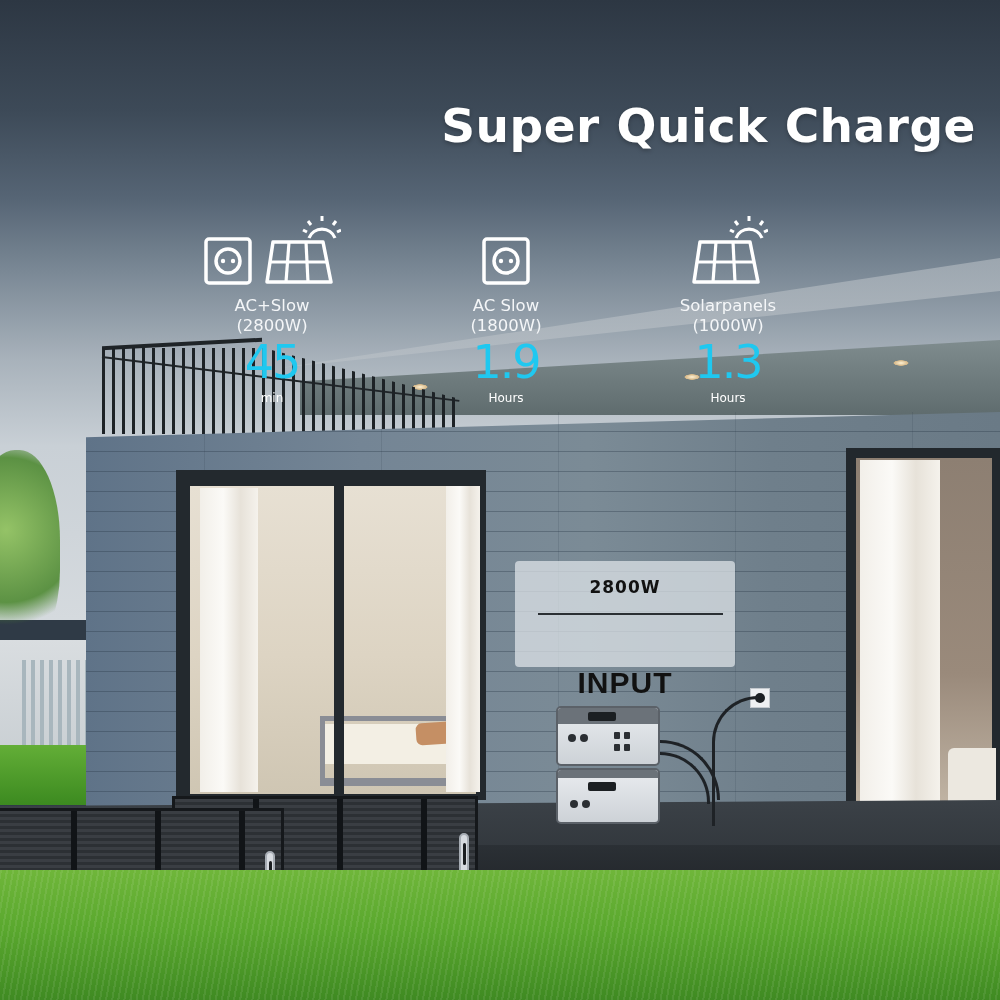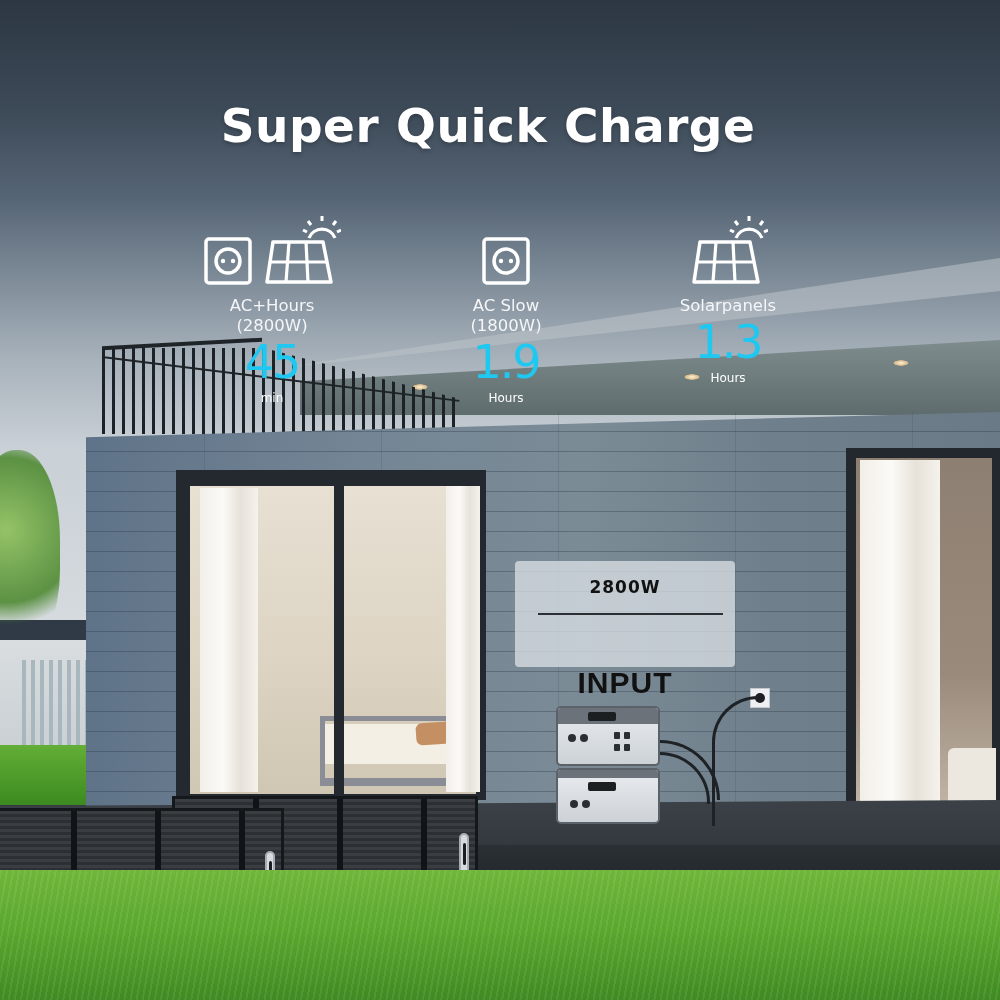--- a/index.html
+++ b/index.html
@@ -97,21 +97,21 @@
   .unit .band { position: absolute; left: 0; right: 0; top: 0; height: 16px; background: #6b7279; border-radius: 3px 3px 0 0; }
   .unit .screen { position: absolute; left: 30px; top: 4px; width: 28px; height: 9px; background: #1b1f22; border-radius: 2px; }
   .unit .port { position: absolute; width: 8px; height: 8px; border-radius: 50%; background: #2b2f33; }
   .unit .sq { position: absolute; width: 6px; height: 7px; background: #2b2f33; border-radius: 1px; }
   .cable { position: absolute; border: 3px solid #1e2226; border-left: none; border-bottom: none; border-radius: 0 60px 0 0; }
   .outlet { position: absolute; left: 750px; top: 688px; width: 20px; height: 20px; background: #eef0f2; border: 1px solid #c3c8cd; }
   .outlet::after { content: ""; position: absolute; left: 4px; top: 4px; width: 10px; height: 10px; border-radius: 50%; background: #1c2024; }
 
   
   .title {
-    position: absolute; left: 0; top: 98px; width: 976px; text-align: center;
+    position: absolute; left: 0; top: 98px; width: 976px; text-align: right;
     font-family: "DejaVu Sans", sans-serif; font-weight: 700; font-size: 47px; color: #ffffff; letter-spacing: 0.5px;
     text-shadow: 0 2px 4px rgba(0,0,0,.25);
   }
   .stat { position: absolute; top: 210px; width: 220px; text-align: center; color: #fff; }
   .stat .icons { height: 76px; display: flex; justify-content: center; align-items: flex-end; gap: 8px; }
   .stat .label { margin-top: 10px; font-family: "DejaVu Sans", sans-serif; font-size: 16.5px; line-height: 20px; color: #f4f6f8; }
   .stat .value { margin-top: 2px; font-family: "DejaVu Sans", sans-serif; font-weight: 400; font-size: 46px; line-height: 48px; color: var(--accent); letter-spacing: -2px; }
   .stat .unit-label { margin-top: 2px; font-family: "DejaVu Sans", sans-serif; font-size: 12px; line-height: 20px; color: #ffffff; }
 
   .input-badge {
@@ -220,21 +220,21 @@
       <line x1="45" y1="30" x2="47" y2="70" stroke="#fff" stroke-width="3.2"></line>
       <path d="M48 26 A14 14 0 0 1 74 26" fill="none" stroke="#fff" stroke-width="3.2"></path>
       <line x1="61" y1="4" x2="61" y2="9" stroke="#fff" stroke-width="3"></line>
       <line x1="47" y1="9" x2="50" y2="13" stroke="#fff" stroke-width="3"></line>
       <line x1="75" y1="9" x2="72" y2="13" stroke="#fff" stroke-width="3"></line>
       <line x1="42" y1="18" x2="46" y2="20" stroke="#fff" stroke-width="3"></line>
       <line x1="80" y1="18" x2="76" y2="20" stroke="#fff" stroke-width="3"></line>
     </svg>
   </div>
   <div class="label">
-    <div>AC+Hours</div>
+    <div>AC+Slow</div>
     <div>(2800W)</div>
   </div>
   <div class="value">45</div>
   <div class="unit-label">min</div>
 </div>
 
 <div class="stat" style="left:396px; --accent:#1fc8f0;">
   <div class="icons">
     <svg width="50" height="50" viewBox="0 0 50 50">
       <rect x="3" y="3" width="44" height="44" rx="3" fill="none" stroke="#fff" stroke-width="3.5"></rect>
@@ -261,20 +261,21 @@
       <path d="M48 26 A14 14 0 0 1 74 26" fill="none" stroke="#fff" stroke-width="3.2"></path>
       <line x1="61" y1="4" x2="61" y2="9" stroke="#fff" stroke-width="3"></line>
       <line x1="47" y1="9" x2="50" y2="13" stroke="#fff" stroke-width="3"></line>
       <line x1="75" y1="9" x2="72" y2="13" stroke="#fff" stroke-width="3"></line>
       <line x1="42" y1="18" x2="46" y2="20" stroke="#fff" stroke-width="3"></line>
       <line x1="80" y1="18" x2="76" y2="20" stroke="#fff" stroke-width="3"></line>
     </svg>
   </div>
   <div class="label">
     <div>Solarpanels</div>
+    <div>(1000W)</div>
   </div>
   <div class="value">1.3</div>
   <div class="unit-label">Hours</div>
 </div>
 
 <div class="input-badge">
   <div class="line1">2800W</div>
   <div class="divider"></div>
   <div class="line2">INPUT</div>
 </div>

